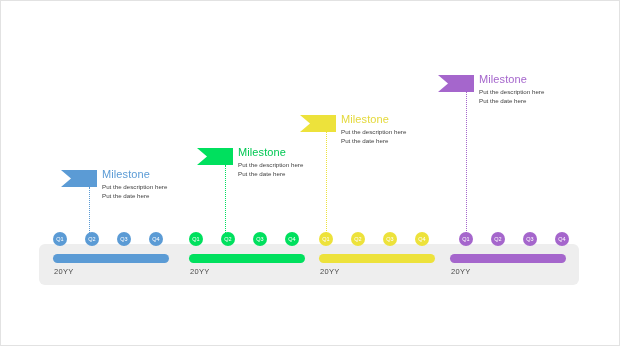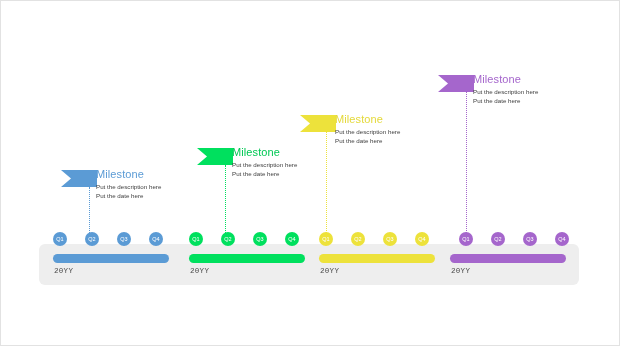--- a/index.html
+++ b/index.html
@@ -52,21 +52,20 @@
     top:253px;
     height:9px;
     border-radius:5px;
   }
   .year-label{
     position:absolute;
     top:266px;
     font-size:7.5px;
     color:#4a4a4a;
     letter-spacing:.3px;
-    font-family:Liberation Mono, monospace;
   }
 
   
   .connector{
     position:absolute;
     width:0;
     border-left:1px dotted;
   }
 
   
@@ -81,21 +80,21 @@
   .flag-num{
     position:absolute;
     right:7px; top:0;
     height:17px; line-height:17px;
     font-size:7px;
     color:#ffffff;
   }
 
   .ms-text{
     position:absolute;
-    left:35px; top:-2px;
+    left:41px; top:-2px;
     width:120px;
   }
   .ms-title{
     font-size:11px;
     line-height:13px;
     letter-spacing:.1px;
   }
   .ms-desc{
     font-size:6.2px;
     line-height:8.5px;

